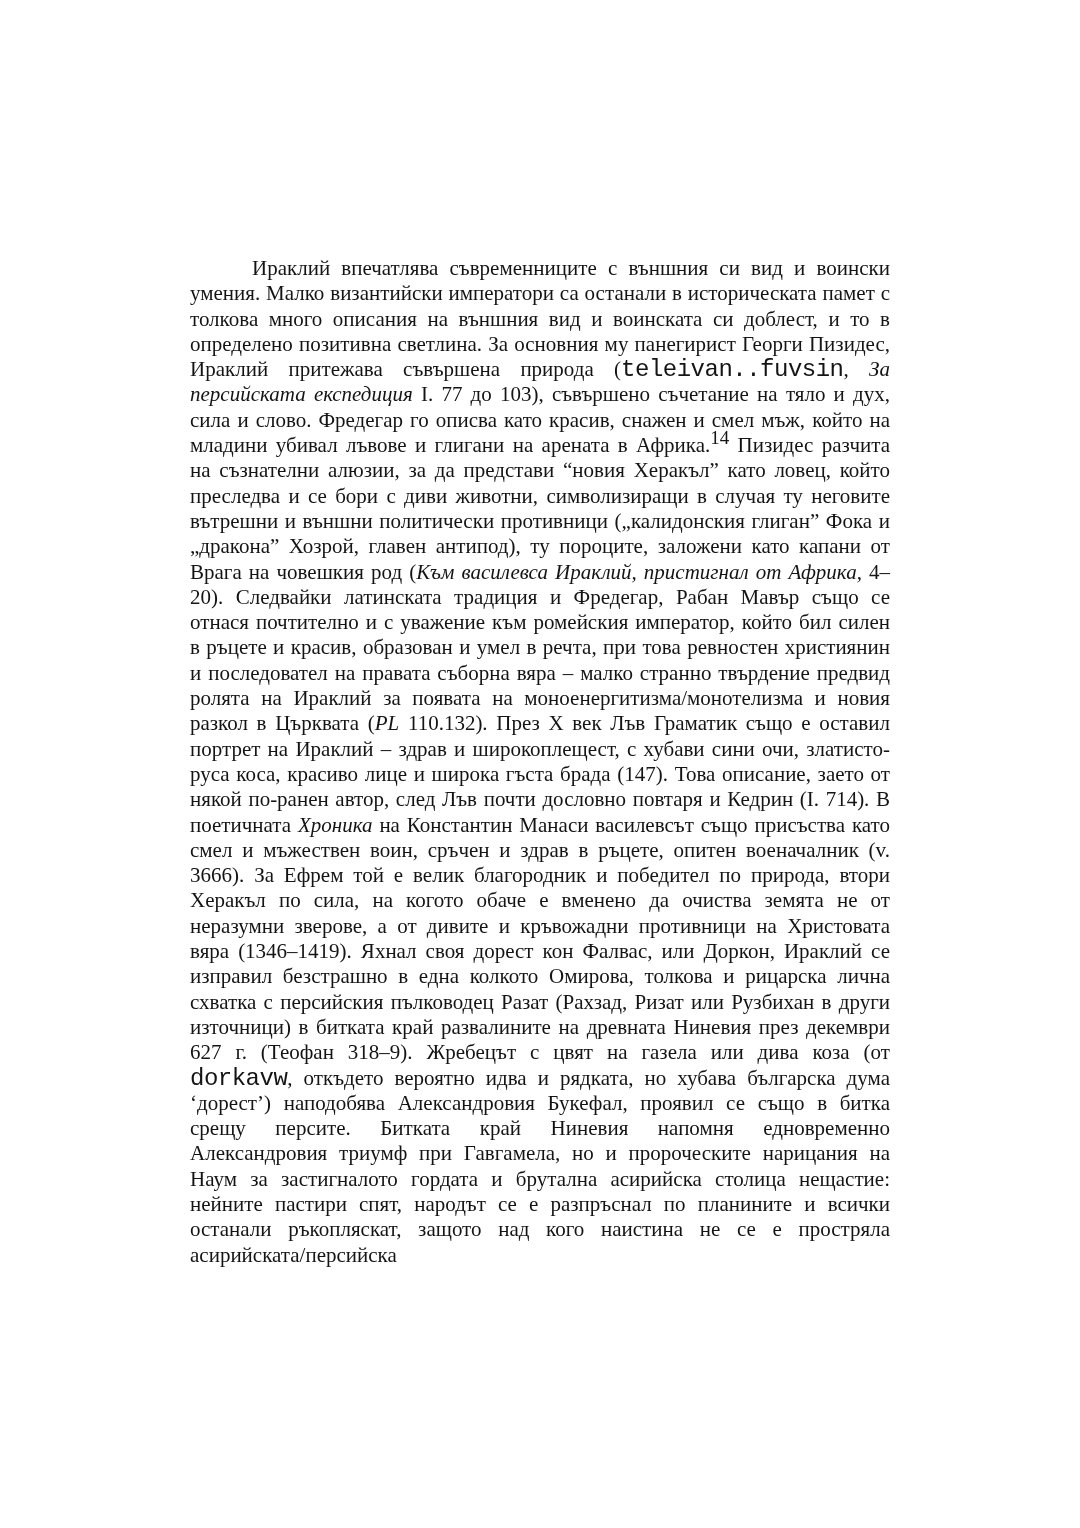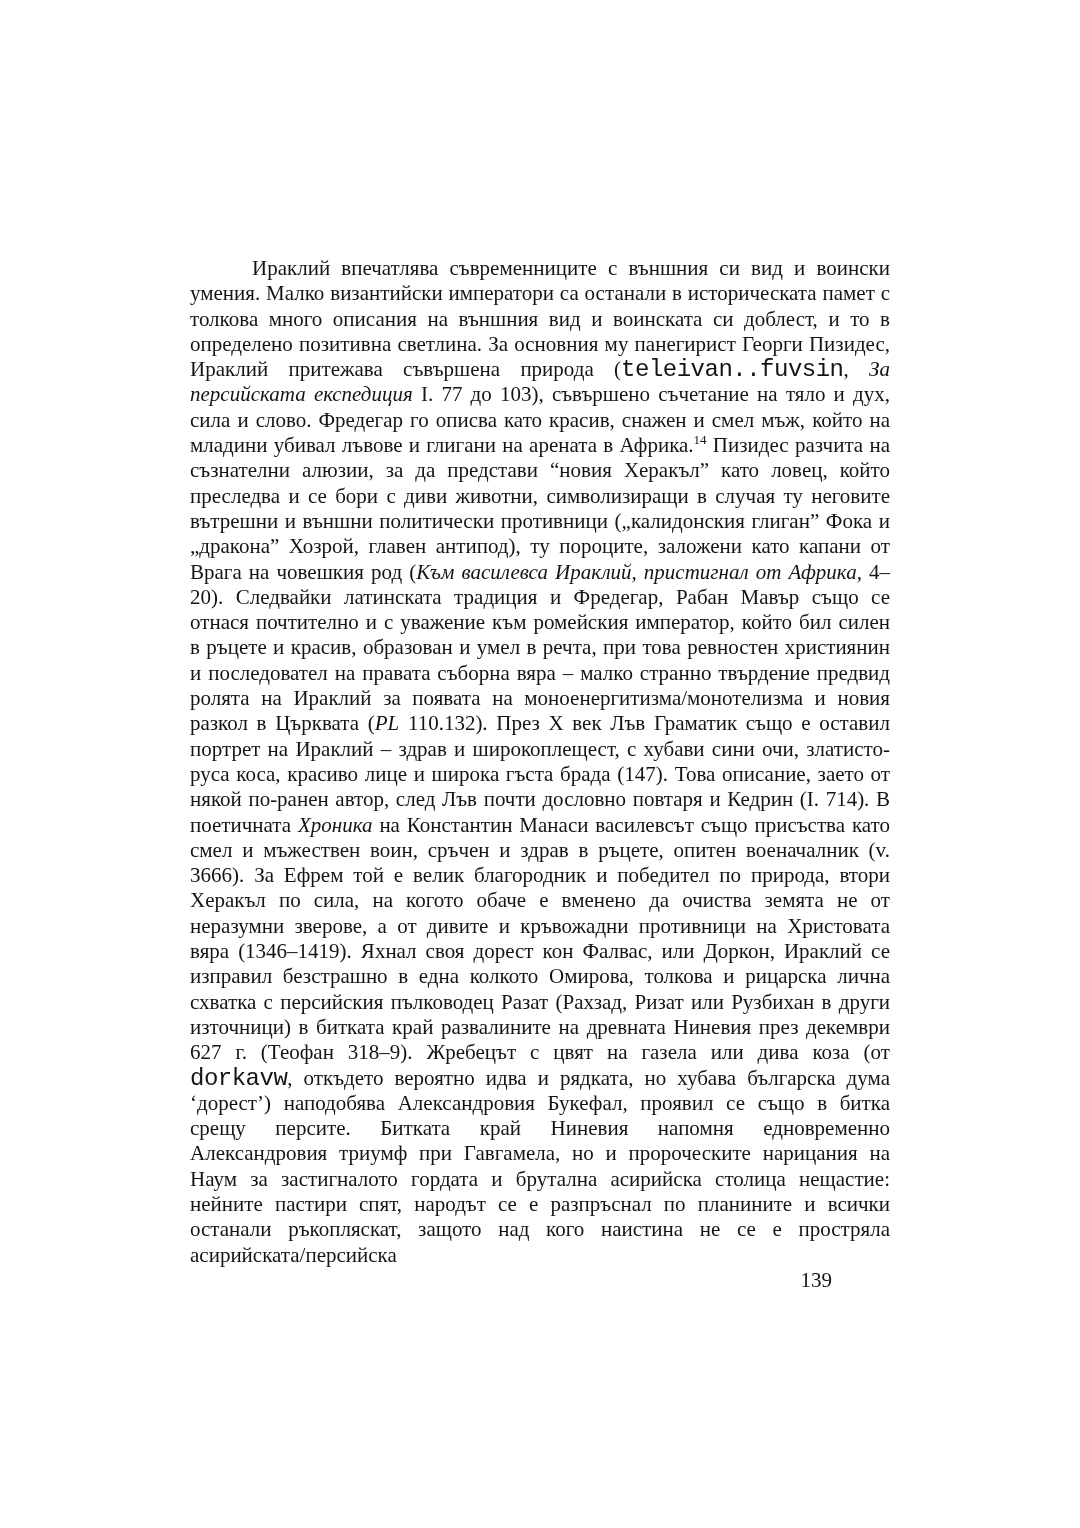--- a/index.html
+++ b/index.html
@@ -31,21 +31,21 @@
     word-spacing: 0.5px;
   }
   .seg-normal { font-style: normal; }
   .seg-italic { font-style: italic; }
   .seg-mono {
     font-family: "Liberation Mono", monospace;
     font-size: 24px;
     letter-spacing: -0.5px;
   }
   sup.seg-sup {
-    font-size: 13px;
+    font-size: 19px;
     line-height: 0;
     vertical-align: super;
     margin-top: 46px;
   }
   .page-number {
     position: absolute;
     left: 190px;
     top: 1268px;
     width: 700px;
     text-align: right;
@@ -55,14 +55,13 @@
     line-height: 25px;
   }
 </style>
 </head>
 <body>
 
 <div class="page">
   <div class="text-block">
     <p class="para" id="para"><span class="seg-normal">Ираклий впечатлява съвременниците с външния си вид и воински умения. Малко византийски императори са останали в историческата памет с толкова много описания на външния вид и воинската си доблест, и то в определено позитивна светлина. За основния му панегирист Георги Пизидес, Ираклий притежава съвършена природа (</span><span class="seg-mono">teleivan..fuvsin</span><span class="seg-normal">, </span><span class="seg-italic">За персийската експедиция</span><span class="seg-normal"> I. 77 до 103), съвършено съчетание на тяло и дух, сила и слово. Фредегар го описва като красив, снажен и смел мъж, който на младини убивал лъвове и глигани на арената в Африка.</span><sup class="seg-sup">14</sup><span class="seg-normal"> Пизидес разчита на съзнателни алюзии, за да представи “новия Херакъл” като ловец, който преследва и се бори с диви животни, символизиращи в случая ту неговите вътрешни и външни политически противници („калидонския глиган” Фока и „дракона” Хозрой, главен антипод), ту пороците, заложени като капани от Врага на човешкия род (</span><span class="seg-italic">Към василевса Ираклий, пристигнал от Африка,</span><span class="seg-normal"> 4–20). Следвайки латинската традиция и Фредегар, Рабан Мавър също се отнася почтително и с уважение към ромейския император, който бил силен в ръцете и красив, образован и умел в речта, при това ревностен християнин и последовател на правата съборна вяра – малко странно твърдение предвид ролята на Ираклий за появата на моноенергитизма/монотелизма и новия разкол в Църквата (</span><span class="seg-italic">PL</span><span class="seg-normal"> 110.132). През X век Лъв Граматик също е оставил портрет на Ираклий – здрав и широкоплещест, с хубави сини очи, златисто-руса коса, красиво лице и широка гъста брада (147). Това описание, заето от някой по-ранен автор, след Лъв почти дословно повтаря и Кедрин (I. 714). В поетичната </span><span class="seg-italic">Хроника</span><span class="seg-normal"> на Константин Манаси василевсът също присъства като смел и мъжествен воин, сръчен и здрав в ръцете, опитен военачалник (v. 3666). За Ефрем той е велик благородник и победител по природа, втори Херакъл по сила, на когото обаче е вменено да очиства земята не от неразумни зверове, а от дивите и кръвожадни противници на Христовата вяра (1346–1419). Яхнал своя дорест кон Фалвас, или Доркон, Ираклий се изправил безстрашно в една колкото Омирова, толкова и рицарска лична схватка с персийския пълководец Разат (Рахзад, Ризат или Рузбихан в други източници) в битката край развалините на древната Ниневия през декември 627 г. (Теофан 318–9). Жребецът с цвят на газела или дива коза (от </span><span class="seg-mono">dorkavw</span><span class="seg-normal">, откъдето вероятно идва и рядката, но хубава българска дума ‘дорест’) наподобява Александровия Букефал, проявил се също в битка срещу персите. Битката край Ниневия напомня едновременно Александровия триумф при Гавгамела, но и пророческите нарицания на Наум за застигналото гордата и брутална асирийска столица нещастие: нейните пастири спят, народът се е разпръснал по планините и всички останали ръкопляскат, защото над кого наистина не се е простряла асирийската/персийска</span></p>
   </div>
-  <div class="page-number">139</div>
 </div>
 
 </body></html>

